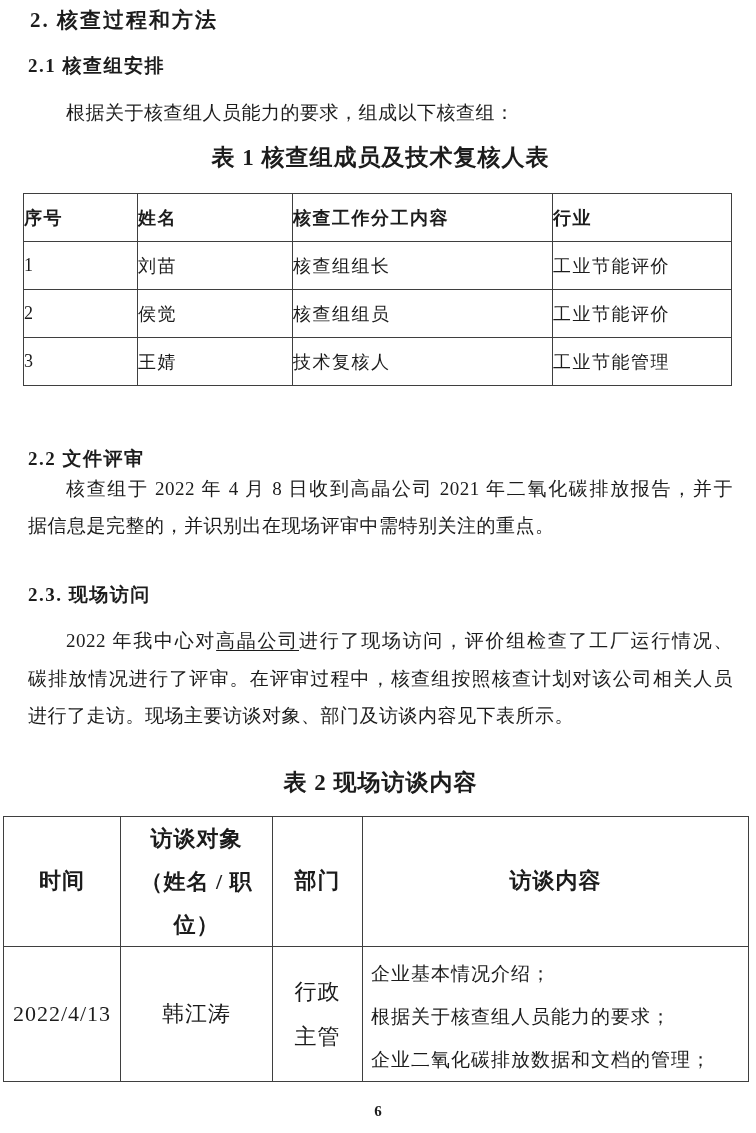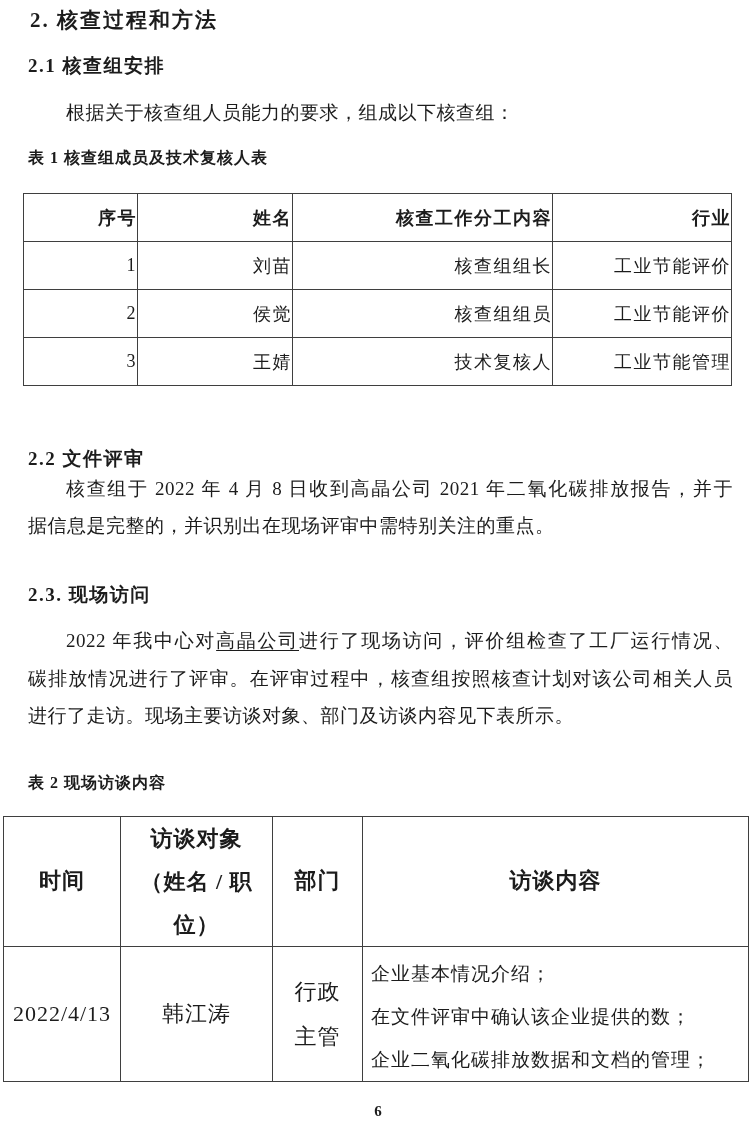--- a/index.html
+++ b/index.html
@@ -23,29 +23,29 @@
   }
   .para23 .line{line-height:37.5px;height:37.5px;}
   .line.last{text-align-last:left;}
   .line.indent{text-indent:2em;}
   .u{text-decoration:underline;text-underline-offset:3px;}
 
   #para21{margin-top:17px;}
   #para22{margin-top:0;}
   #para23{margin-top:16px;}
 
-  .caption{font-size:16px;line-height:24px;font-weight:bold;text-align:left;letter-spacing:1px;}
+  .caption{font-size:23px;line-height:24px;font-weight:bold;text-align:center;letter-spacing:1px;}
   #caption1{margin-top:15px;}
   #caption2{margin-top:36px;}
 
   table{border-collapse:collapse;table-layout:fixed;}
   td,th{border:1px solid #3f3f3f;font-weight:normal;padding:0;overflow:hidden;}
 
   .t1{margin:23px 0 0 -5px;width:708px;}
-  .t1 th,.t1 td{font-size:18px;text-align:right;vertical-align:middle;letter-spacing:1.5px;}
+  .t1 th,.t1 td{font-size:18px;text-align:left;vertical-align:middle;letter-spacing:1.5px;}
   .t1 thead th{font-weight:bold;height:47px;}
   .t1 tbody tr{height:48px;}
 
   .t2{margin:21px 0 0 -25px;width:745px;}
   .t2 th,.t2 td{font-size:22px;text-align:center;vertical-align:middle;letter-spacing:1px;}
   .t2 .t2-head{height:92px;}
   .t2 .t2-head th{font-weight:bold;}
   .t2 .t2-head .hline{line-height:43px;}
   .t2 .t2-row{height:129px;}
   .t2 .dept-cell .cell-line{line-height:45px;}
@@ -144,21 +144,21 @@
       </tr>
       <tr class="t2-row">
         <td>2022/4/13</td>
         <td>韩江涛</td>
         <td class="dept-cell">
             <div class="cell-line">行政</div>
             <div class="cell-line">主管</div>
           </td>
         <td class="content-cell">
             <div class="cell-line">企业基本情况介绍；</div>
-            <div class="cell-line">在文件评审中确认该企业提供的数；</div>
+            <div class="cell-line">根据关于核查组人员能力的要求；</div>
             <div class="cell-line">企业二氧化碳排放数据和文档的管理；</div>
           </td>
       </tr>
     </tbody>
   </table>
 
   <div class="pagenum">6</div>
 
 </div>
 

